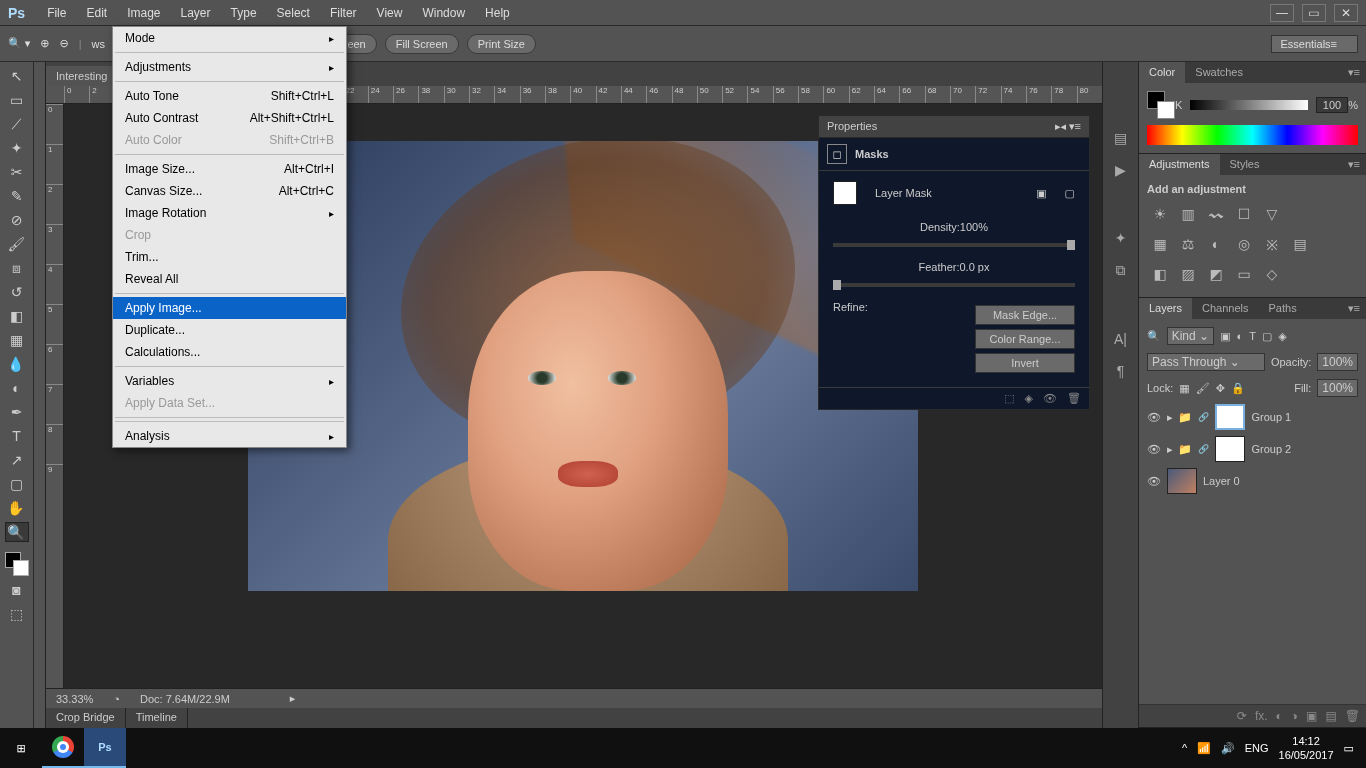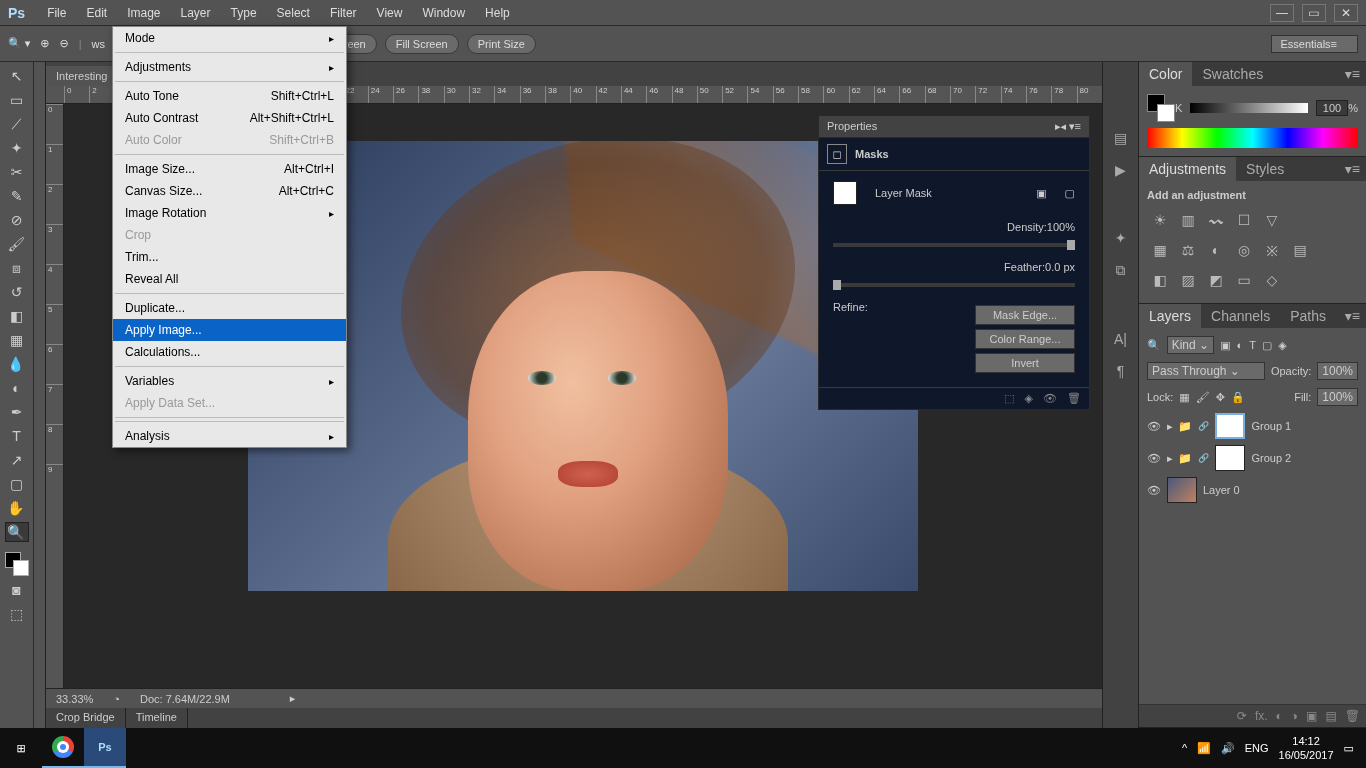--- a/index.html
+++ b/index.html
@@ -48,32 +48,32 @@
 .dropdown .item.disabled { color:#999;text-align:center;}
 .dropdown .item.hl { background:#0a64c8; color:#fff;}
 .dropdown .sep { height:1px; background:#bbb; margin:3px 2px;}
 .dropdown .arrow::after { content:"▸"; font-size:10px;}
 
 
 .props { position:absolute; left:818px; top:115px; width:272px; background:#0f172a; border:1px solid #2a2a2a; color:#ccc; font-size:11px;}
 .props .hdr { background:#424242; padding:4px 8px; display:flex; justify-content:space-between; border-bottom:1px solid #2a2a2a;}
 .props .sub { padding:6px 8px; display:flex; align-items:center; gap:8px; border-bottom:1px solid #3a3a3a;}
 .props .body { padding:10px 14px;}
-.props .row { display:flex; justify-content:flex-end; margin:10px 0;}
+.props .row { display:flex; justify-content:center; margin:10px 0;}
 .props .thumb { width:24px; height:24px; background:#fff; border:1px solid #222;}
 .props .slider { height:4px; background:#3a3a3a; margin:2px 0 14px; position:relative;}
 .props .slider .knob { position:absolute; width:8px;height:10px; background:#aaa; top:-3px;}
 .props .pbtn { background:#6a6a6a; border:1px solid #333; padding:3px 0; text-align:center; margin:4px 0 4px auto; width:100px; font-size:11px; display:block;}
 .props .ftr { border-top:1px solid #3a3a3a; padding:4px 8px; display:flex; justify-content:flex-end; gap:10px; color:#888;}
 
 
 .right { width:228px; background:#424242; display:flex; flex-direction:column; border-left:1px solid #222;}
 .icon-col { width:36px; background:#424242; border-left:1px solid #222; display:flex; flex-direction:column; align-items:center; padding-top:68px; gap:16px; color:#aaa; font-size:14px;}
 .panel { border-bottom:1px solid #222;}
-.ptabs { display:flex; background:#3a3a3a; font-size:14px; color:#aaa;}
+.ptabs { display:flex; background:#3a3a3a; font-size:11px; color:#aaa;}
 .ptabs .pt { padding:4px 10px; }
 .ptabs .pt.on { background:#535353; color:#ddd;}
 .pbody { background:#535353; padding:8px; color:#ccc; font-size:11px;}
 .colorp .sw { display:flex; gap:0; align-items:center;}
 .colorp .swbox { width:28px;height:28px; position:relative;}
 .colorp .swbox .a{position:absolute;width:18px;height:18px;background:#000;border:1px solid #888;top:0;left:0;}
 .colorp .swbox .b{position:absolute;width:18px;height:18px;background:#fff;border:1px solid #888;bottom:0;right:0;}
 .colorp .ksl { flex:1; margin:0 8px; height:10px; background:linear-gradient(to right,#000,#fff);}
 .spectrum { height:20px; background:linear-gradient(to right, #f00,#ff0,#0f0,#0ff,#00f,#f0f,#f00); margin-top:6px;}
 .adj-icons { display:flex; flex-wrap:wrap; gap:10px; padding:6px 4px; color:#bbb; font-size:14px;}
@@ -432,26 +432,26 @@
     </div>
     <div class="item">
       <span>Trim...</span>
       <span></span>
     </div>
     <div class="item">
       <span>Reveal All</span>
       <span></span>
     </div>
     <div class="sep"></div>
-    <div class="item">
-      <span>Duplicate...</span>
-      <span></span>
-    </div>
     <div class="item hl">
       <span>Apply Image...</span>
+      <span></span>
+    </div>
+    <div class="item">
+      <span>Duplicate...</span>
       <span></span>
     </div>
     <div class="item">
       <span>Calculations...</span>
       <span></span>
     </div>
     <div class="sep"></div>
     <div class="item arrow">
       <span>Variables</span>
     </div>

